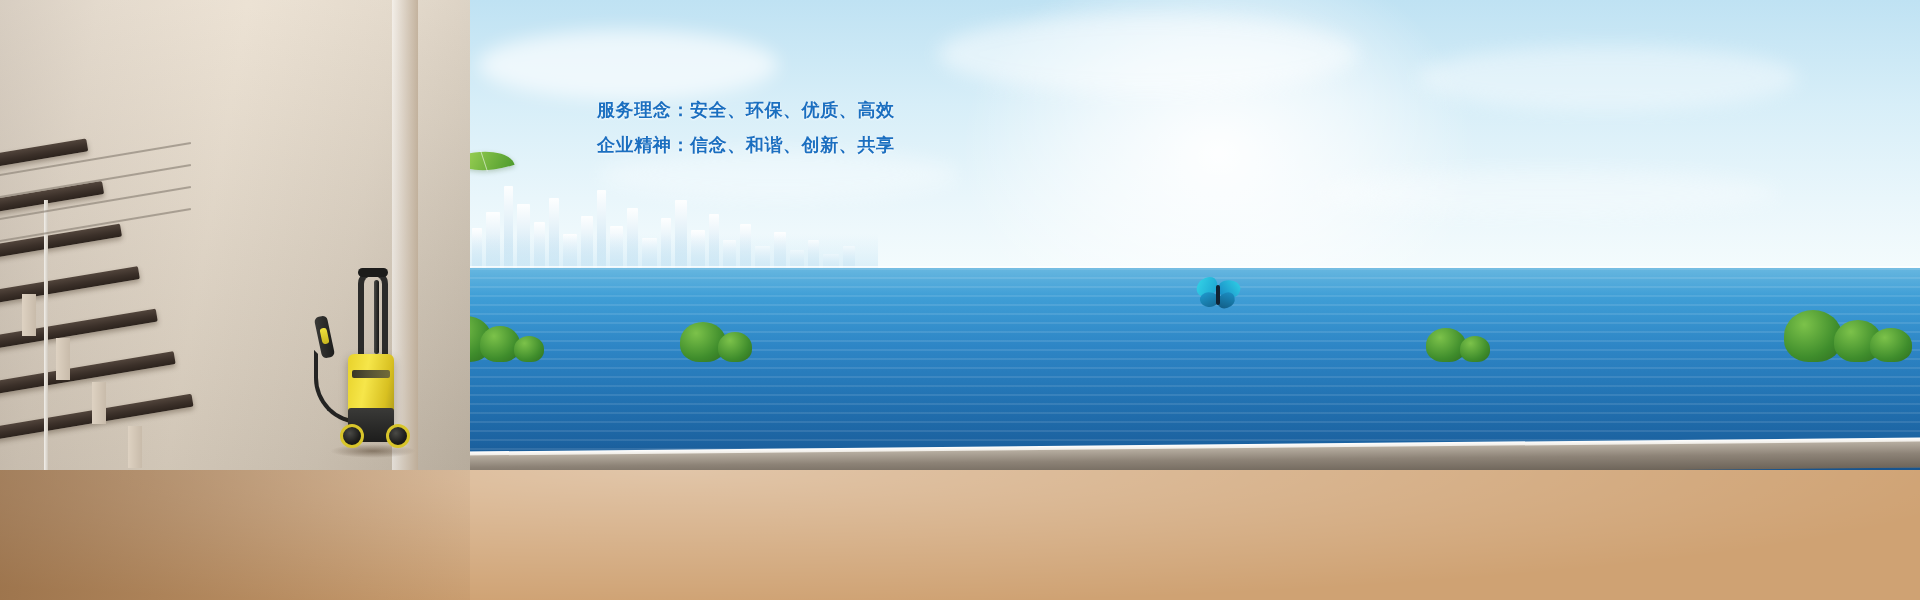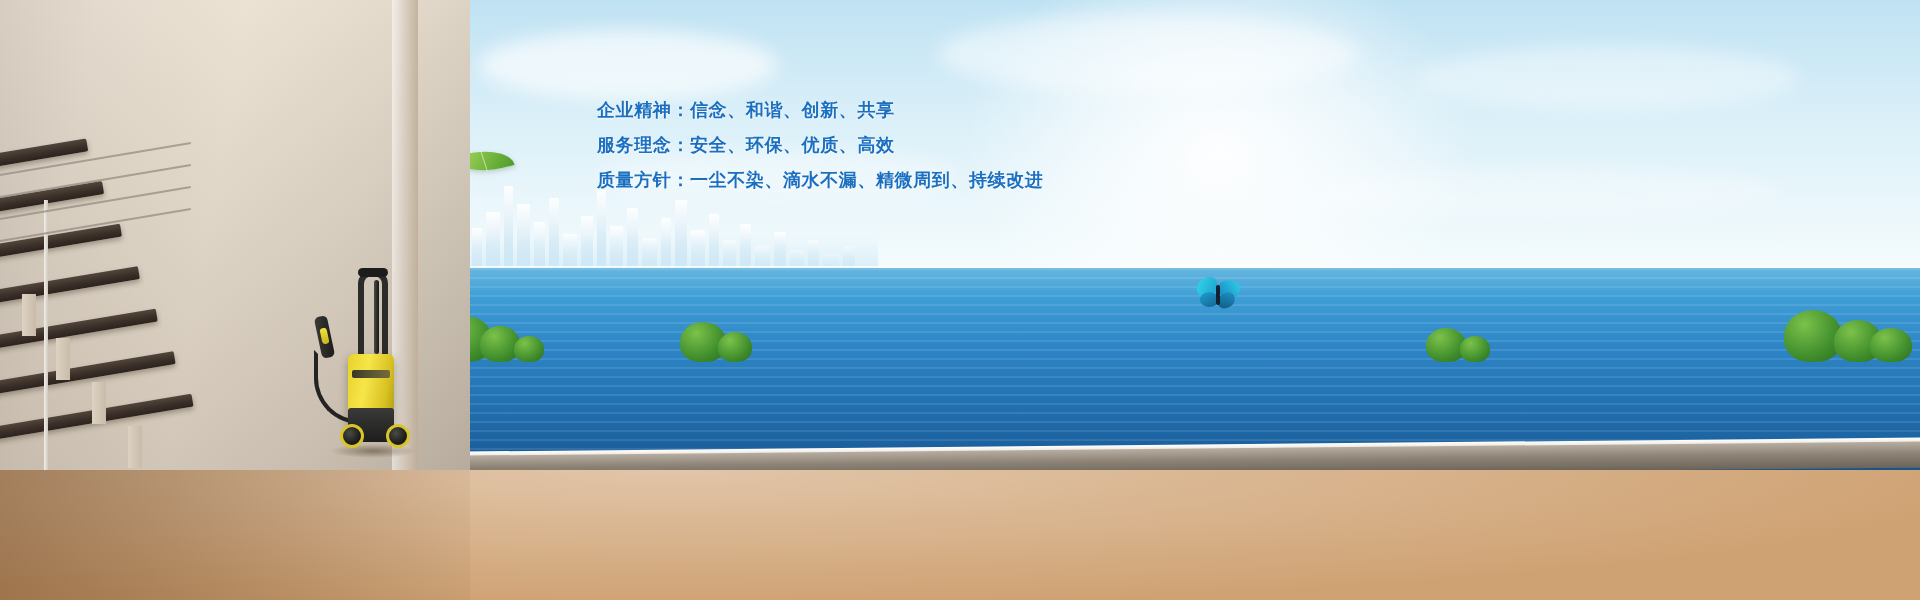--- a/index.html
+++ b/index.html
@@ -196,23 +196,22 @@
 
     <div class="butterfly" style="left:778px;top:278px;">
       <span class="bf-wing" style="left:0;top:0;background:linear-gradient(135deg,#35d6e8,#1aa0cf);transform:rotate(-22deg);"></span>
       <span class="bf-wing" style="left:22px;top:2px;background:linear-gradient(215deg,#2fd0e6,#1785c2);transform:rotate(18deg);"></span>
       <span class="bf-wing" style="left:4px;top:14px;width:18px;height:15px;background:linear-gradient(135deg,#1f9fd4,#14648f);transform:rotate(18deg);"></span>
       <span class="bf-wing" style="left:21px;top:15px;width:18px;height:15px;background:linear-gradient(215deg,#1c93c9,#11587f);transform:rotate(-16deg);"></span>
       <span class="bf-body"></span>
     </div>
 
     <div class="copy" style="left:179px;top:92px;">
+      <div class="copy-line">服务理念：安全、环保、优质、高效</div>
       <div class="copy-line">企业精神：信念、和谐、创新、共享</div>
-      <div class="copy-line">服务理念：安全、环保、优质、高效</div>
-      <div class="copy-line">质量方针：一尘不染、滴水不漏、精微周到、持续改进</div>
     </div>
   </div>
 
   <div class="mural-frame-left"></div>
   <div class="baseboard-hl"></div>
   <div class="baseboard"></div>
 
   <div class="room">
     <div class="room-wall"></div>
     <div class="room-wall-shadow"></div>

